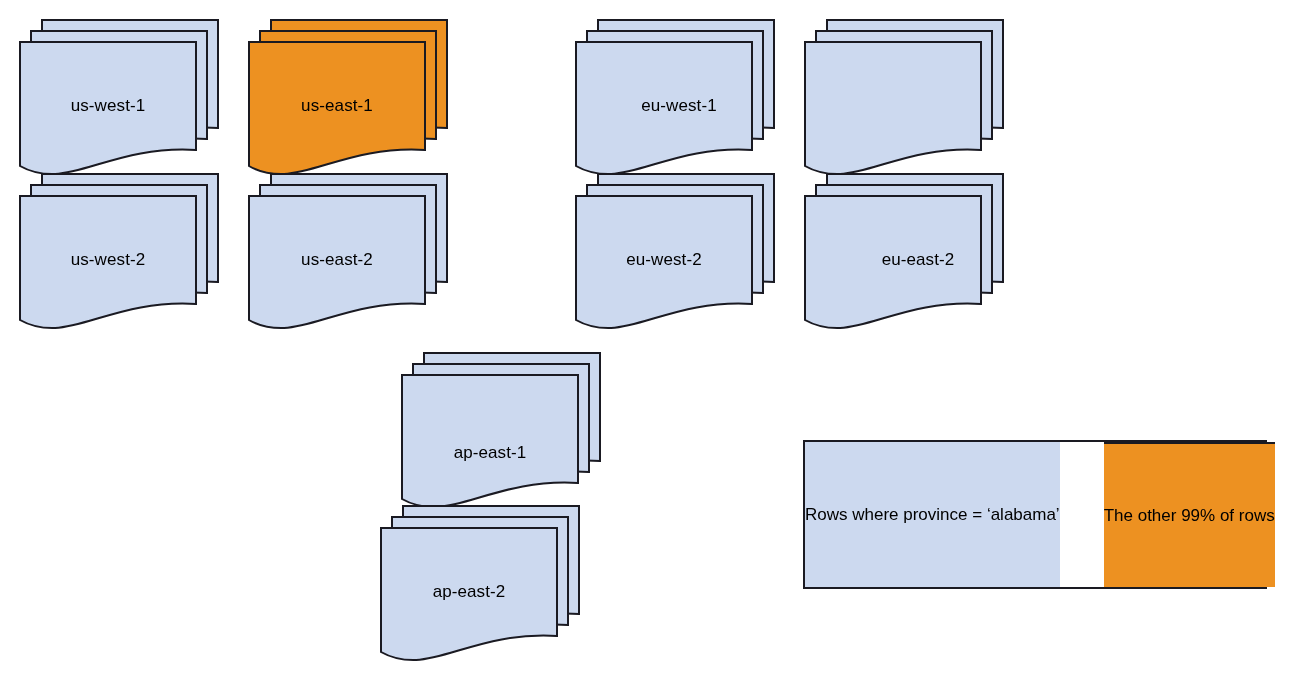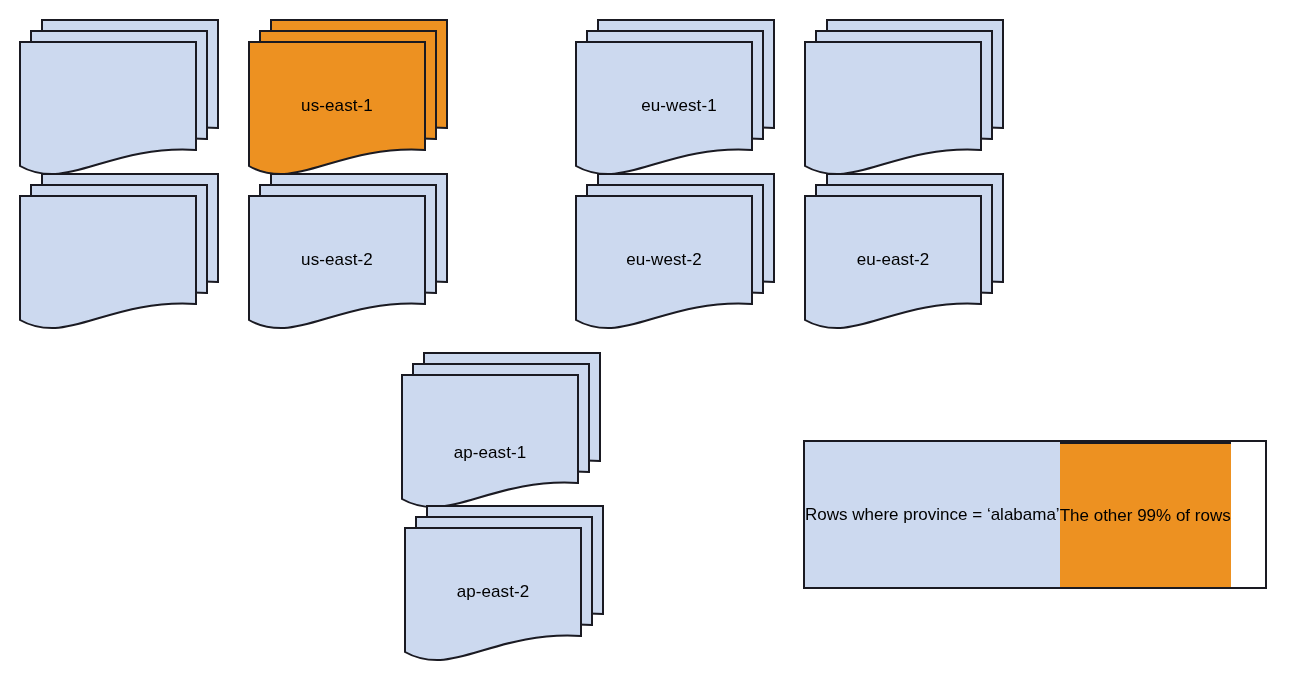--- a/index.html
+++ b/index.html
@@ -82,40 +82,42 @@
     white-space: nowrap;
   }
   .legend-row.blue {
     flex: 0 0 82px;
     background: #ccd9ef;
   }
   .legend-row.orange {
     flex: 0 0 63px;
     background: #ed9121;
     border-top: 2px solid #1a1a22;
+    margin-left: 44px;
   }
 </style>
 </head>
 <body>
 
 <div id="canvas">
 
   <div id="stacks-host">
       <div class="stack" style="left: 20px; top: 20px;">
         <svg viewBox="0 0 206 148" width="206" height="148">
           <g transform="translate(22,0)">
             <path d="M 0 0 L 176 0 L 176 108 C 109.12 104, 70.4 130, 35.2 132 C 21.119999999999997 132.5, 8.8 129, 0 124 Z" fill="#ccd9ef" stroke="#1a1a22" stroke-width="2" stroke-linejoin="miter"></path>
           </g>
           <g transform="translate(11,11)">
             <path d="M 0 0 L 176 0 L 176 108 C 109.12 104, 70.4 130, 35.2 132 C 21.119999999999997 132.5, 8.8 129, 0 124 Z" fill="#ccd9ef" stroke="#1a1a22" stroke-width="2" stroke-linejoin="miter"></path>
           </g>
           <g transform="translate(0,22)">
             <path d="M 0 0 L 176 0 L 176 108 C 109.12 104, 70.4 130, 35.2 132 C 21.119999999999997 132.5, 8.8 129, 0 124 Z" fill="#ccd9ef" stroke="#1a1a22" stroke-width="2" stroke-linejoin="miter"></path>
           </g>
         </svg>
+        <div class="stack-label" style="top: 22px;">us-west-1</div>
       </div>
       <div class="stack" style="left: 249px; top: 20px;">
         <svg viewBox="0 0 206 148" width="206" height="148">
           <g transform="translate(22,0)">
             <path d="M 0 0 L 176 0 L 176 108 C 109.12 104, 70.4 130, 35.2 132 C 21.119999999999997 132.5, 8.8 129, 0 124 Z" fill="#ed9121" stroke="#1a1a22" stroke-width="2" stroke-linejoin="miter"></path>
           </g>
           <g transform="translate(11,11)">
             <path d="M 0 0 L 176 0 L 176 108 C 109.12 104, 70.4 130, 35.2 132 C 21.119999999999997 132.5, 8.8 129, 0 124 Z" fill="#ed9121" stroke="#1a1a22" stroke-width="2" stroke-linejoin="miter"></path>
           </g>
           <g transform="translate(0,22)">
@@ -156,20 +158,21 @@
           <g transform="translate(22,0)">
             <path d="M 0 0 L 176 0 L 176 108 C 109.12 104, 70.4 130, 35.2 132 C 21.119999999999997 132.5, 8.8 129, 0 124 Z" fill="#ccd9ef" stroke="#1a1a22" stroke-width="2" stroke-linejoin="miter"></path>
           </g>
           <g transform="translate(11,11)">
             <path d="M 0 0 L 176 0 L 176 108 C 109.12 104, 70.4 130, 35.2 132 C 21.119999999999997 132.5, 8.8 129, 0 124 Z" fill="#ccd9ef" stroke="#1a1a22" stroke-width="2" stroke-linejoin="miter"></path>
           </g>
           <g transform="translate(0,22)">
             <path d="M 0 0 L 176 0 L 176 108 C 109.12 104, 70.4 130, 35.2 132 C 21.119999999999997 132.5, 8.8 129, 0 124 Z" fill="#ccd9ef" stroke="#1a1a22" stroke-width="2" stroke-linejoin="miter"></path>
           </g>
         </svg>
+        <div class="stack-label" style="top: 22px;">us-west-2</div>
       </div>
       <div class="stack" style="left: 249px; top: 174px;">
         <svg viewBox="0 0 206 148" width="206" height="148">
           <g transform="translate(22,0)">
             <path d="M 0 0 L 176 0 L 176 108 C 109.12 104, 70.4 130, 35.2 132 C 21.119999999999997 132.5, 8.8 129, 0 124 Z" fill="#ccd9ef" stroke="#1a1a22" stroke-width="2" stroke-linejoin="miter"></path>
           </g>
           <g transform="translate(11,11)">
             <path d="M 0 0 L 176 0 L 176 108 C 109.12 104, 70.4 130, 35.2 132 C 21.119999999999997 132.5, 8.8 129, 0 124 Z" fill="#ccd9ef" stroke="#1a1a22" stroke-width="2" stroke-linejoin="miter"></path>
           </g>
           <g transform="translate(0,22)">
@@ -197,37 +200,37 @@
           <g transform="translate(22,0)">
             <path d="M 0 0 L 176 0 L 176 108 C 109.12 104, 70.4 130, 35.2 132 C 21.119999999999997 132.5, 8.8 129, 0 124 Z" fill="#ccd9ef" stroke="#1a1a22" stroke-width="2" stroke-linejoin="miter"></path>
           </g>
           <g transform="translate(11,11)">
             <path d="M 0 0 L 176 0 L 176 108 C 109.12 104, 70.4 130, 35.2 132 C 21.119999999999997 132.5, 8.8 129, 0 124 Z" fill="#ccd9ef" stroke="#1a1a22" stroke-width="2" stroke-linejoin="miter"></path>
           </g>
           <g transform="translate(0,22)">
             <path d="M 0 0 L 176 0 L 176 108 C 109.12 104, 70.4 130, 35.2 132 C 21.119999999999997 132.5, 8.8 129, 0 124 Z" fill="#ccd9ef" stroke="#1a1a22" stroke-width="2" stroke-linejoin="miter"></path>
           </g>
         </svg>
-        <div class="stack-label" style="top: 22px;">eu-east-2</div>
+        <div class="stack-label" style="top: 22px; padding-left: 25px;">eu-east-2</div>
       </div>
       <div class="stack" style="left: 402px; top: 353px;">
         <svg viewBox="0 0 206 148" width="206" height="148">
           <g transform="translate(22,0)">
             <path d="M 0 0 L 176 0 L 176 108 C 109.12 104, 70.4 130, 35.2 132 C 21.119999999999997 132.5, 8.8 129, 0 124 Z" fill="#ccd9ef" stroke="#1a1a22" stroke-width="2" stroke-linejoin="miter"></path>
           </g>
           <g transform="translate(11,11)">
             <path d="M 0 0 L 176 0 L 176 108 C 109.12 104, 70.4 130, 35.2 132 C 21.119999999999997 132.5, 8.8 129, 0 124 Z" fill="#ccd9ef" stroke="#1a1a22" stroke-width="2" stroke-linejoin="miter"></path>
           </g>
           <g transform="translate(0,22)">
             <path d="M 0 0 L 176 0 L 176 108 C 109.12 104, 70.4 130, 35.2 132 C 21.119999999999997 132.5, 8.8 129, 0 124 Z" fill="#ccd9ef" stroke="#1a1a22" stroke-width="2" stroke-linejoin="miter"></path>
           </g>
         </svg>
         <div class="stack-label" style="top: 36px;">ap-east-1</div>
       </div>
-      <div class="stack" style="left: 381px; top: 506px; margin-left: 24px;">
+      <div class="stack" style="left: 381px; top: 506px;">
         <svg viewBox="0 0 206 148" width="206" height="148">
           <g transform="translate(22,0)">
             <path d="M 0 0 L 176 0 L 176 108 C 109.12 104, 70.4 130, 35.2 132 C 21.119999999999997 132.5, 8.8 129, 0 124 Z" fill="#ccd9ef" stroke="#1a1a22" stroke-width="2" stroke-linejoin="miter"></path>
           </g>
           <g transform="translate(11,11)">
             <path d="M 0 0 L 176 0 L 176 108 C 109.12 104, 70.4 130, 35.2 132 C 21.119999999999997 132.5, 8.8 129, 0 124 Z" fill="#ccd9ef" stroke="#1a1a22" stroke-width="2" stroke-linejoin="miter"></path>
           </g>
           <g transform="translate(0,22)">
             <path d="M 0 0 L 176 0 L 176 108 C 109.12 104, 70.4 130, 35.2 132 C 21.119999999999997 132.5, 8.8 129, 0 124 Z" fill="#ccd9ef" stroke="#1a1a22" stroke-width="2" stroke-linejoin="miter"></path>
           </g>

